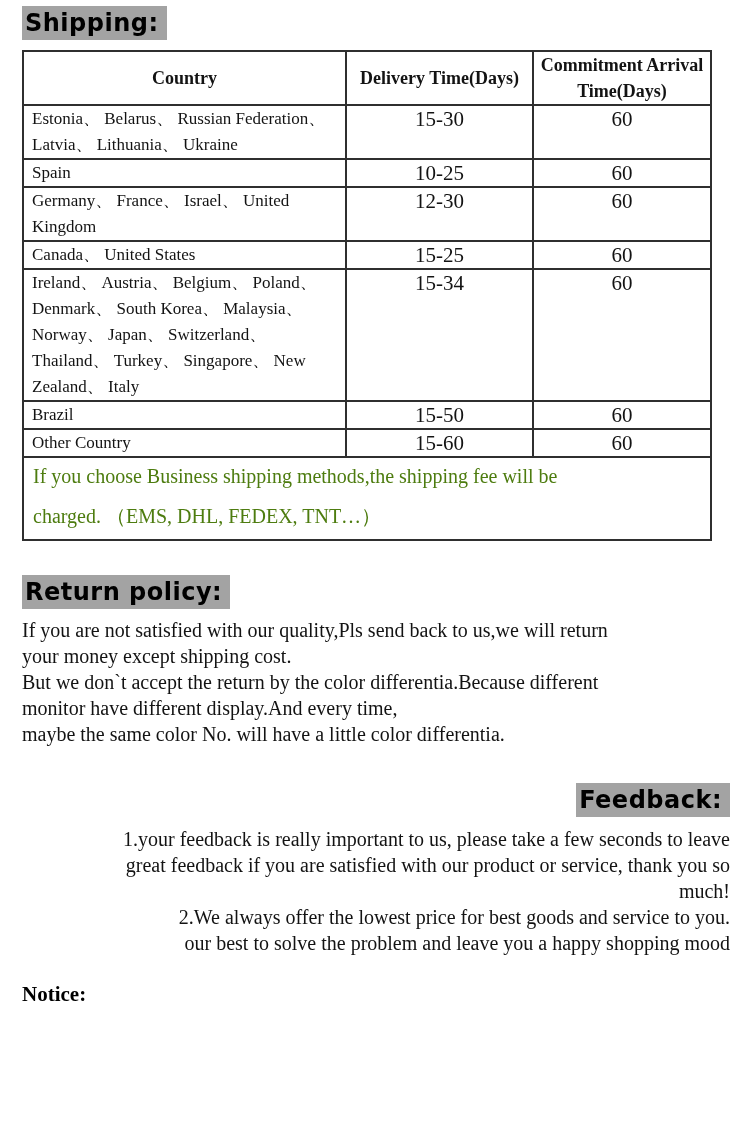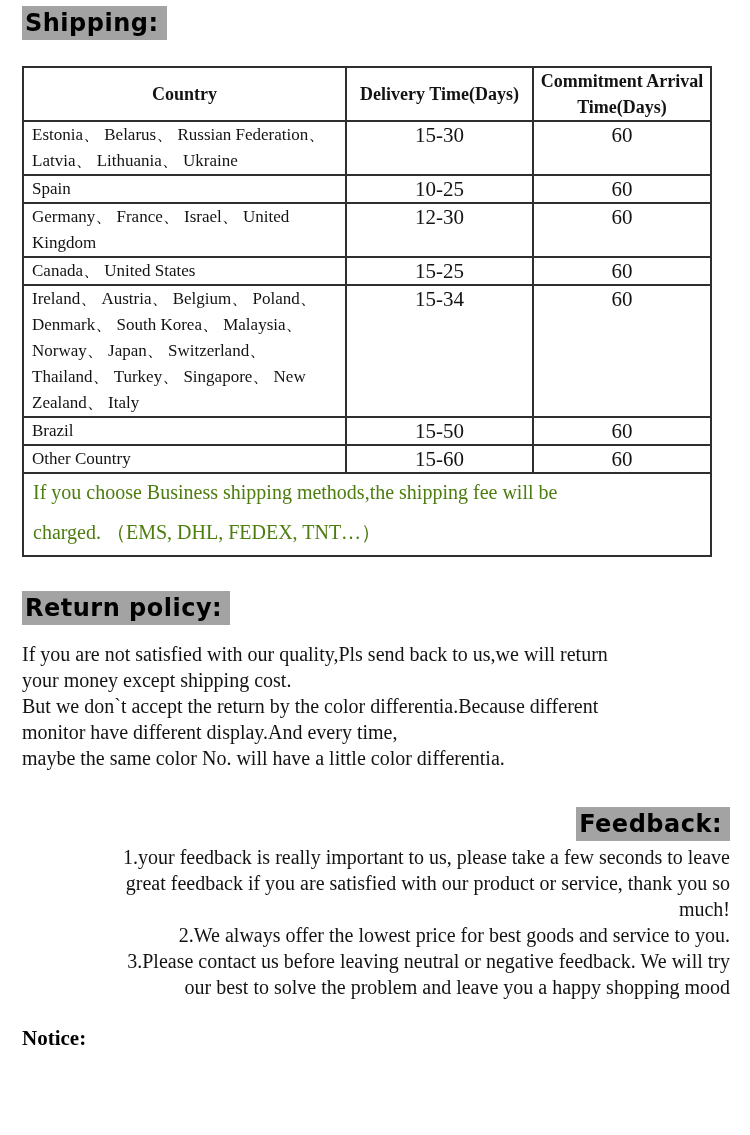--- a/index.html
+++ b/index.html
@@ -39,21 +39,21 @@
   }
   .shipment-highlight {
     color: #1b1b52;
     font-weight: bold;
     font-size: 29px;
     line-height: 26px;
   }
   table.ship-table {
     border-collapse: collapse;
     width: 688px;
-    margin-top: 26px;
+    margin-top: 10px;
     table-layout: fixed;
   }
   table.ship-table, .ship-table th, .ship-table td {
     border: 2px solid #2f2f2f;
   }
   .ship-table th {
     font-size: 18px;
     font-weight: bold;
     text-align: center;
     vertical-align: middle;
@@ -80,23 +80,23 @@
     padding: 7px 12px 9px 9px;
   }
   .note-line2 {
     margin-top: 15px;
   }
   .body-text {
     font-size: 20px;
     line-height: 26px;
   }
   .return-block { margin-top: 34px; }
-  .return-text { margin-top: 16px; }
+  .return-text { margin-top: 8px; }
   .feedback-block { margin-top: 36px; text-align: right; }
-  .feedback-text { margin-top: 3px; }
+  .feedback-text { margin-top: 9px; }
   .notice-heading {
     margin-top: 26px;
     font-size: 21px;
     font-weight: bold;
     color: #000;
   }
 </style>
 </head>
 <body>
 
@@ -174,21 +174,20 @@
     </div>
   </div>
 
   <div class="feedback-block">
     <span class="section-heading">Feedback:</span>
     <div class="body-text feedback-text">
       <div>1.your feedback is really important to us, please take a few seconds to leave</div>
       <div>great feedback if you are satisfied with our product or service, thank you so</div>
       <div>much!</div>
       <div>2.We always offer the lowest price for best goods and service to you.</div>
-      <div>3.Please contact us before leaving neutral or negative feedback. We will try</div>
       <div>our best to solve the problem and leave you a happy shopping mood</div>
     </div>
   </div>
 
   <div>
     <div class="notice-heading">Notice:</div>
 
   </div>
 
 </div>

